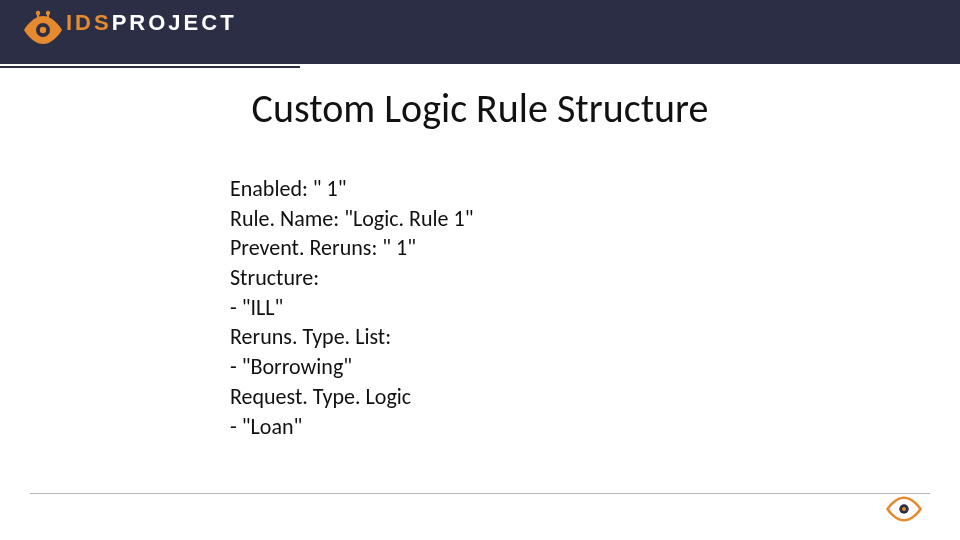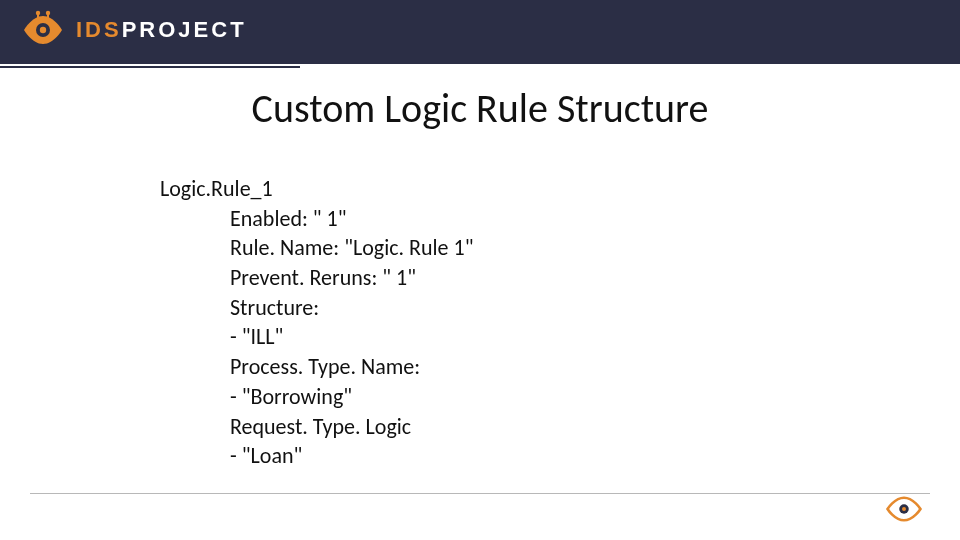--- a/index.html
+++ b/index.html
@@ -30,22 +30,21 @@
     height: 2px;
     background: #2b2e45;
   }
 
   
   .logo-wrap {
     position: absolute;
     top: 10px;
     left: 20px;
     display: flex;
-    align-items: center;
-    gap: 10px;
+    align-items: flex-start;
   }
   .logo-mark svg { display: block; }
   .logo-text {
     font-family: "Arial Black", Arial, sans-serif;
     font-weight: 900;
     letter-spacing: 3px;
     font-size: 22px;
   }
   .logo-text .ids { color: #e58a2e; }
   .logo-text .proj { color: #ffffff; }
@@ -110,28 +109,27 @@
     </svg>
   </span>
   <span class="logo-text">
     <span class="ids">IDS</span><span class="proj">PROJECT</span>
   </span>
 </div>
 
 <div class="slide-title">Custom Logic Rule Structure</div>
 
 <div class="body">
-  <div class="rule-name">Logic.Rule_1</div>
   <div class="indent">
     <div>Enabled: " 1"</div>
     <div>Rule. Name: "Logic. Rule 1"</div>
     <div>Prevent. Reruns: " 1"</div>
     <div>Structure:</div>
     <div>- "ILL"</div>
-    <div>Process. Type. Name:</div>
+    <div>Reruns. Type. List:</div>
     <div>- "Borrowing"</div>
     <div>Request. Type. Logic</div>
     <div>- "Loan"</div>
   </div>
 </div>
 
 <div class="footer-rule"></div>
 <div class="footer-logo">
   <svg width="40" height="26" viewBox="0 0 46 30">
     <path d="M23 2 C12 2 4 15 4 15 C4 15 12 28 23 28 C34 28 42 15 42 15 C42 15 34 2 23 2 Z" fill="none" stroke="#e58a2e" stroke-width="3"></path>

